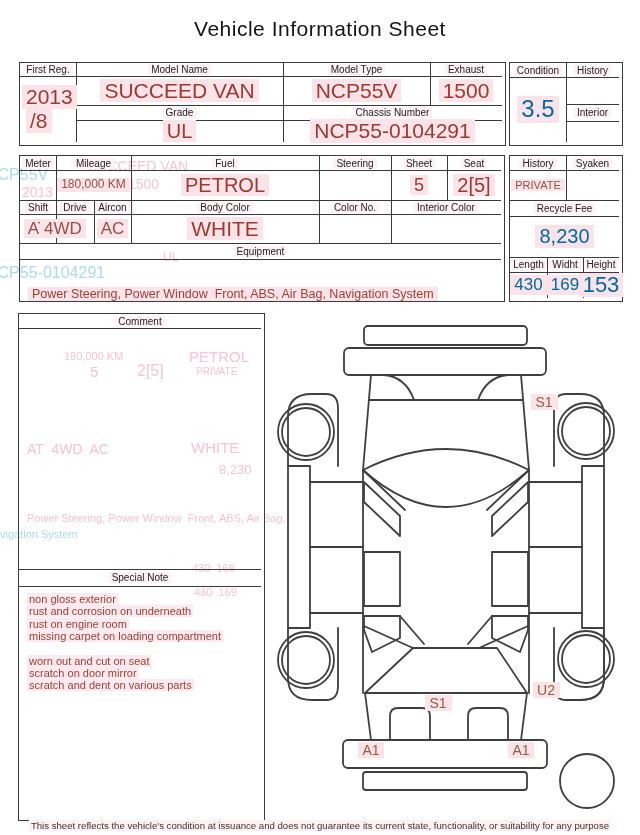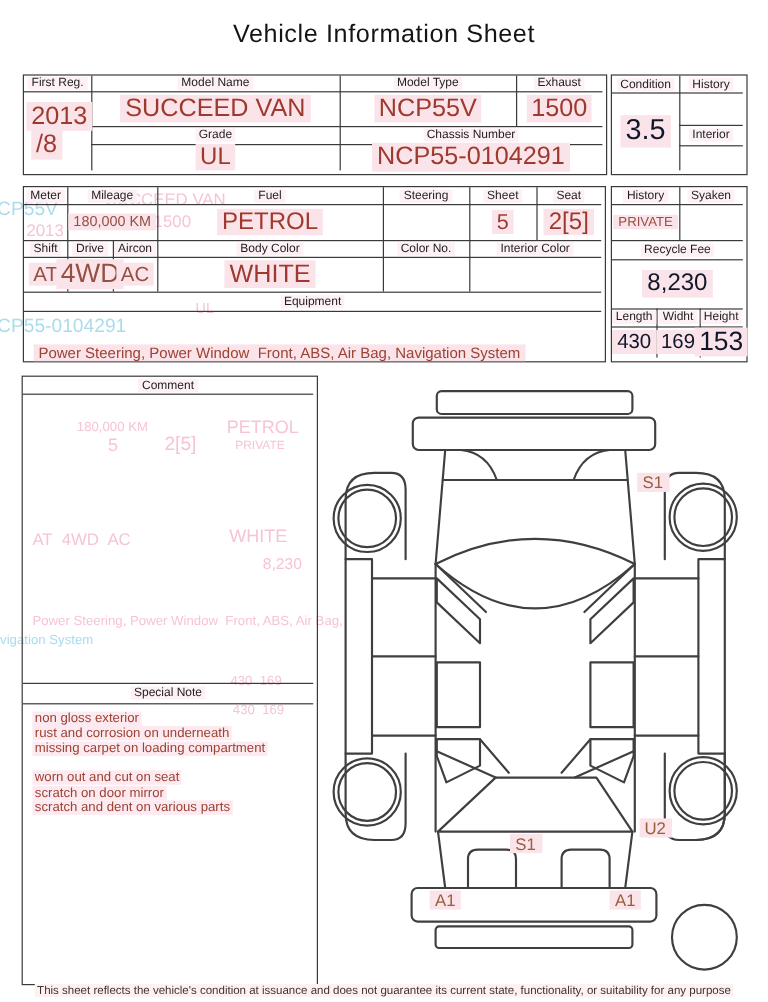--- a/index.html
+++ b/index.html
@@ -6,21 +6,21 @@
   body{width:640px;height:835px;background:#fff;position:relative;overflow:hidden;
        font-family:"Liberation Sans",sans-serif;color:#1e1e1e}
   .box{position:absolute;border:1.5px solid #3a3a3a;z-index:2;background:transparent}
   .ln{position:absolute;background:#3a3a3a}
   .tx{position:absolute;display:flex;align-items:center;justify-content:center;text-align:center;white-space:pre}
   .hdr{font-size:10px;color:#1e1e1e}
   .hdr span{background:#fdf1f6;padding:0 3px;line-height:11px}
   .val span{background:#fbe3ea;padding:0 4px;line-height:1.12;display:inline-block}
   .left{justify-content:flex-start;text-align:left}
   .top{align-items:flex-end}
-  .red{color:#9e3a2d}.rust{color:#955043}.olive{color:#0f172a}.note{color:#9c4233}
+  .red{color:#9e3a2d}.rust{color:#955043}.olive{color:#0369a1}.note{color:#9c4233}
   .title{position:absolute;top:17px;left:0;width:640px;text-align:center;font-size:21px;
          letter-spacing:.5px;color:#141414;z-index:2}
   .ghost{position:absolute;z-index:1;white-space:pre;pointer-events:none}
   .gpink{color:#f6c4d6}.gblue{color:#aadcec}
   .notes{position:absolute;left:8px;top:279px;width:230px;font-size:11px;line-height:12.4px;z-index:2}
   .notes div span{background:#fceaf0;padding:0 2px}
   .gap{margin-top:12px}
   .footer{position:absolute;top:820px;left:0;width:640px;text-align:center;font-size:9.6px;
           color:#41342c;z-index:2}
   .footer span{background:#fdf1f4;padding:0 2px}
@@ -114,21 +114,21 @@
   <div class="tx hdr" style="left:299px;top:0;width:72px;height:14px"><span>Steering</span></div>
   <div class="tx val" style="left:299px;top:14px;width:72px;height:30px"></div>
   <div class="tx hdr" style="left:371px;top:0;width:56px;height:14px"><span>Sheet</span></div>
   <div class="tx val red" style="left:371px;top:14px;width:56px;height:30px;font-size:18px"><span>5</span></div>
   <div class="tx hdr" style="left:427px;top:0;width:54px;height:14px"><span>Seat</span></div>
   <div class="tx val red" style="left:427px;top:14px;width:54px;height:30px;font-size:20px"><span>2[5]</span></div>
 
   <div class="tx hdr" style="left:0;top:44px;width:36px;height:14px"><span>Shift</span></div>
   <div class="tx val rust" style="left:0;top:58px;width:36px;height:29px;font-size:17px"><span>AT</span></div>
   <div class="tx hdr" style="left:36px;top:44px;width:38px;height:14px"><span>Drive</span></div>
-  <div class="tx val rust" style="left:36px;top:58px;width:38px;height:29px;font-size:22px"><span>4WD</span></div>
+  <div class="tx val rust" style="left:24px;top:58px;width:38px;height:29px;font-size:17px"><span>4WD</span></div>
   <div class="tx hdr" style="left:74px;top:44px;width:37px;height:14px"><span>Aircon</span></div>
   <div class="tx val rust" style="left:74px;top:58px;width:37px;height:29px;font-size:17px"><span>AC</span></div>
   <div class="tx hdr" style="left:111px;top:44px;width:188px;height:14px"><span>Body Color</span></div>
   <div class="tx val red" style="left:111px;top:58px;width:188px;height:29px;font-size:21px"><span>WHITE</span></div>
   <div class="tx hdr" style="left:299px;top:44px;width:72px;height:14px"><span>Color No.</span></div>
   <div class="tx val" style="left:299px;top:58px;width:72px;height:29px"></div>
   <div class="tx hdr" style="left:371px;top:44px;width:110px;height:14px"><span>Interior Color</span></div>
   <div class="tx val" style="left:371px;top:58px;width:110px;height:29px"></div>
 
   <div class="tx hdr" style="left:0;top:87px;width:481px;height:16px"><span>Equipment</span></div>
@@ -161,20 +161,21 @@
 
 <div class="box" style="left:18px;top:313px;width:245px;height:506px">
   <div class="ln" style="left:0;top:14px;width:242px;height:1px"></div>
   <div class="ln" style="left:0;top:255px;width:242px;height:1px"></div>
   <div class="ln" style="left:0;top:272px;width:242px;height:1px"></div>
   <div class="tx hdr" style="left:0;top:0;width:242px;height:14px"><span>Comment</span></div>
   <div class="tx hdr" style="left:0;top:255px;width:242px;height:17px"><span>Special Note</span></div>
   <div class="notes note">
     <div><span>non gloss exterior</span></div>
     <div><span>rust and corrosion on underneath</span></div>
+    <div><span>rust on engine room</span></div>
     <div><span>missing carpet on loading compartment</span></div>
     <div class="gap"><span>worn out and cut on seat</span></div>
     <div><span>scratch on door mirror</span></div>
     <div><span>scratch and dent on various parts</span></div>
   </div>
 </div>
 
 <svg style="left:272px;top:316px" width="366" height="502" viewBox="0 0 366 502" fill="none" stroke="#3f3f3f" stroke-width="1.8" stroke-linejoin="round" stroke-linecap="round">
 
   <rect x="92" y="10" width="163" height="19" rx="4" fill="#fff"></rect>

